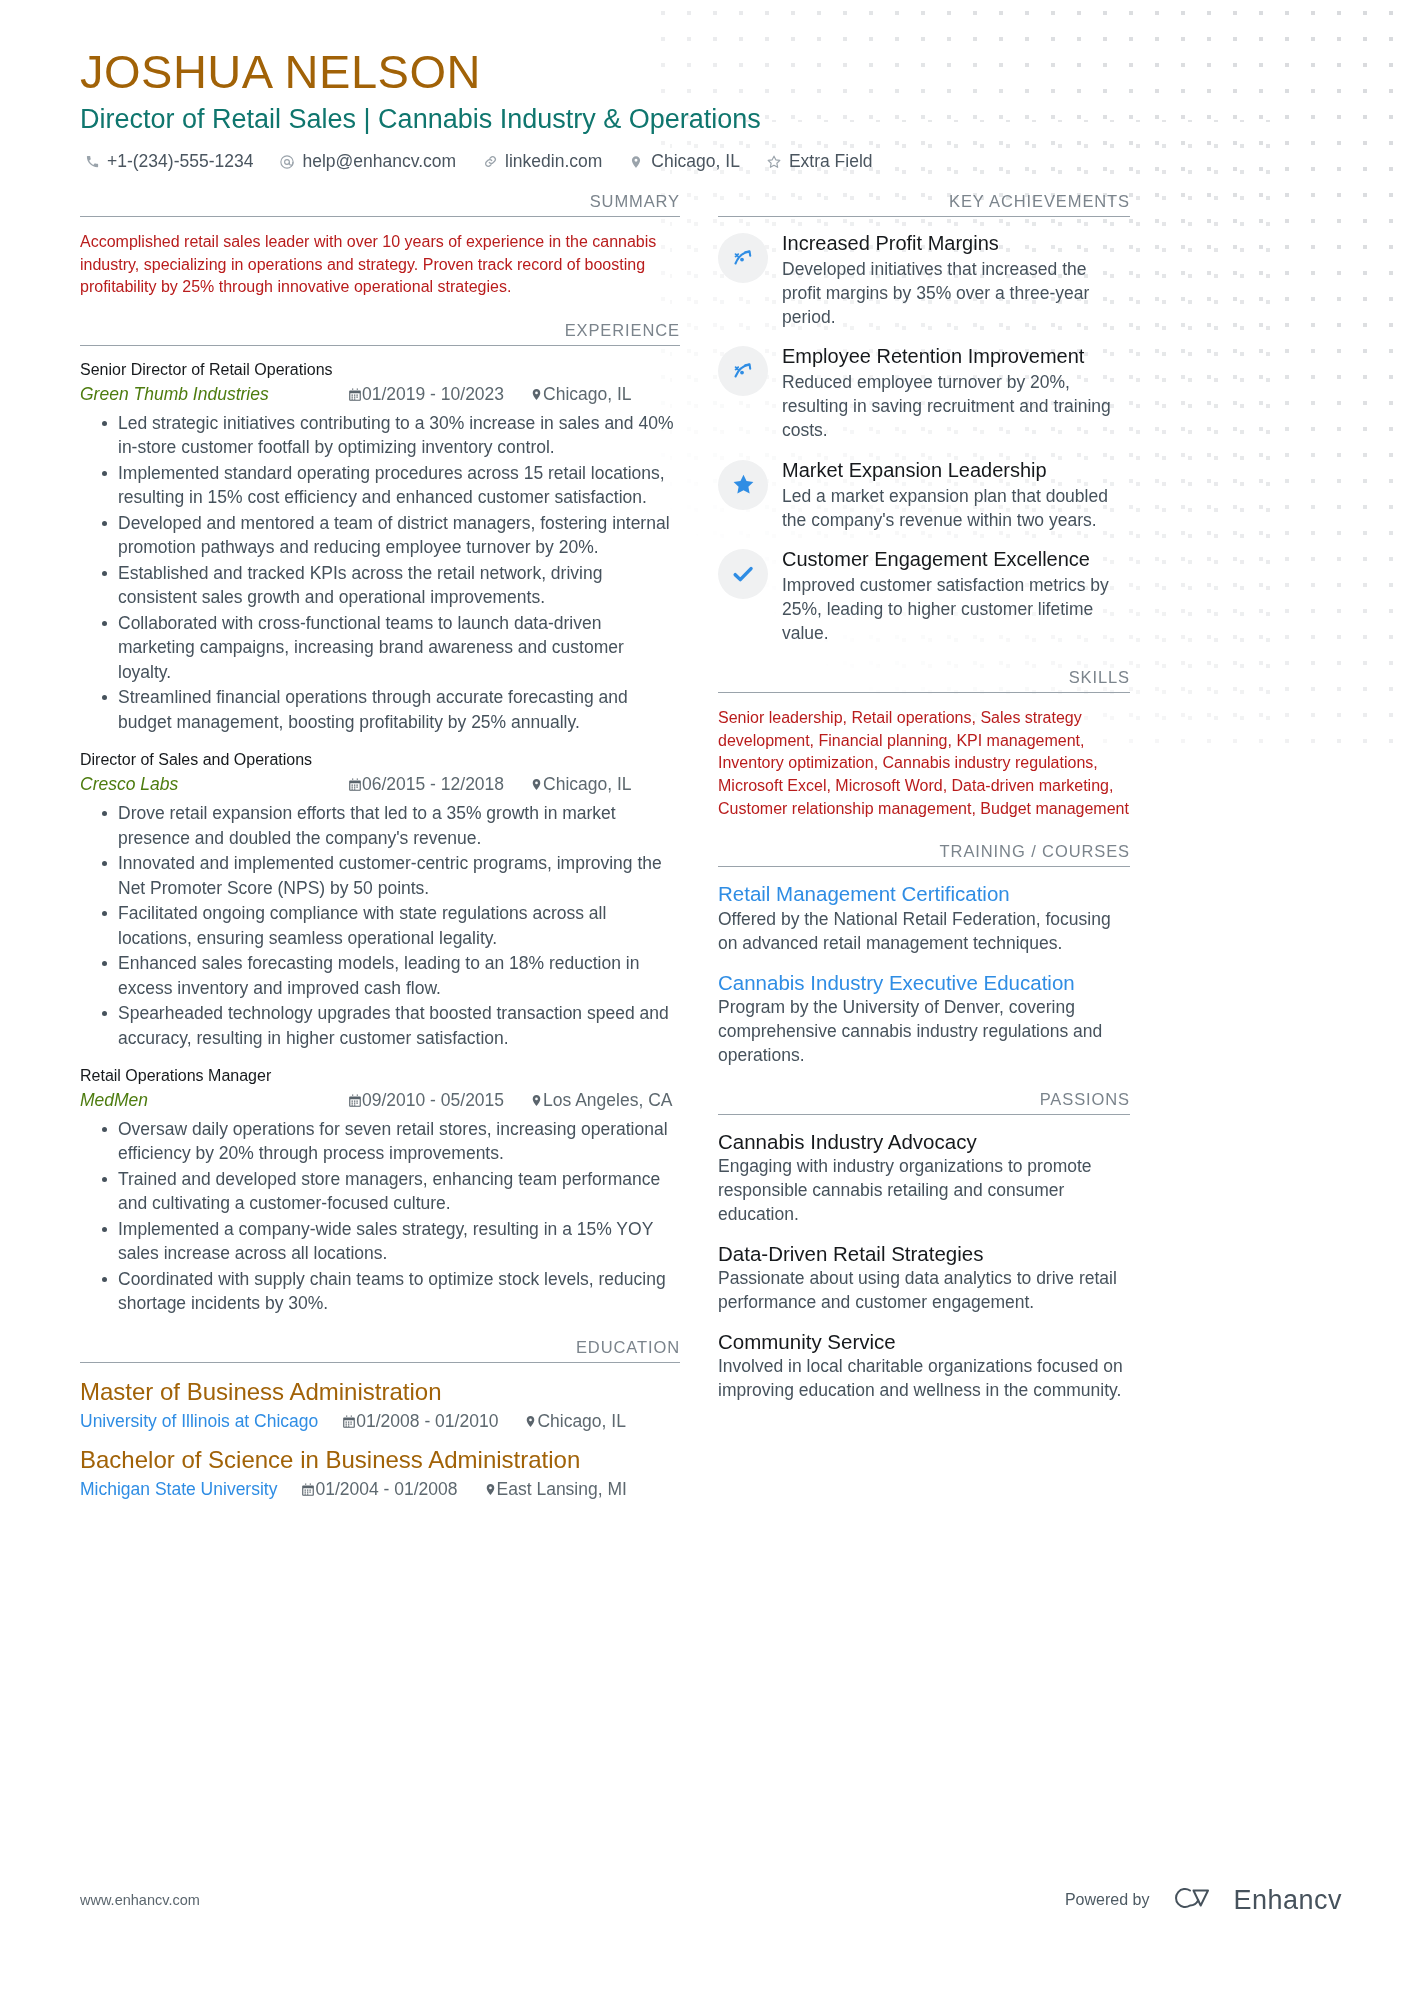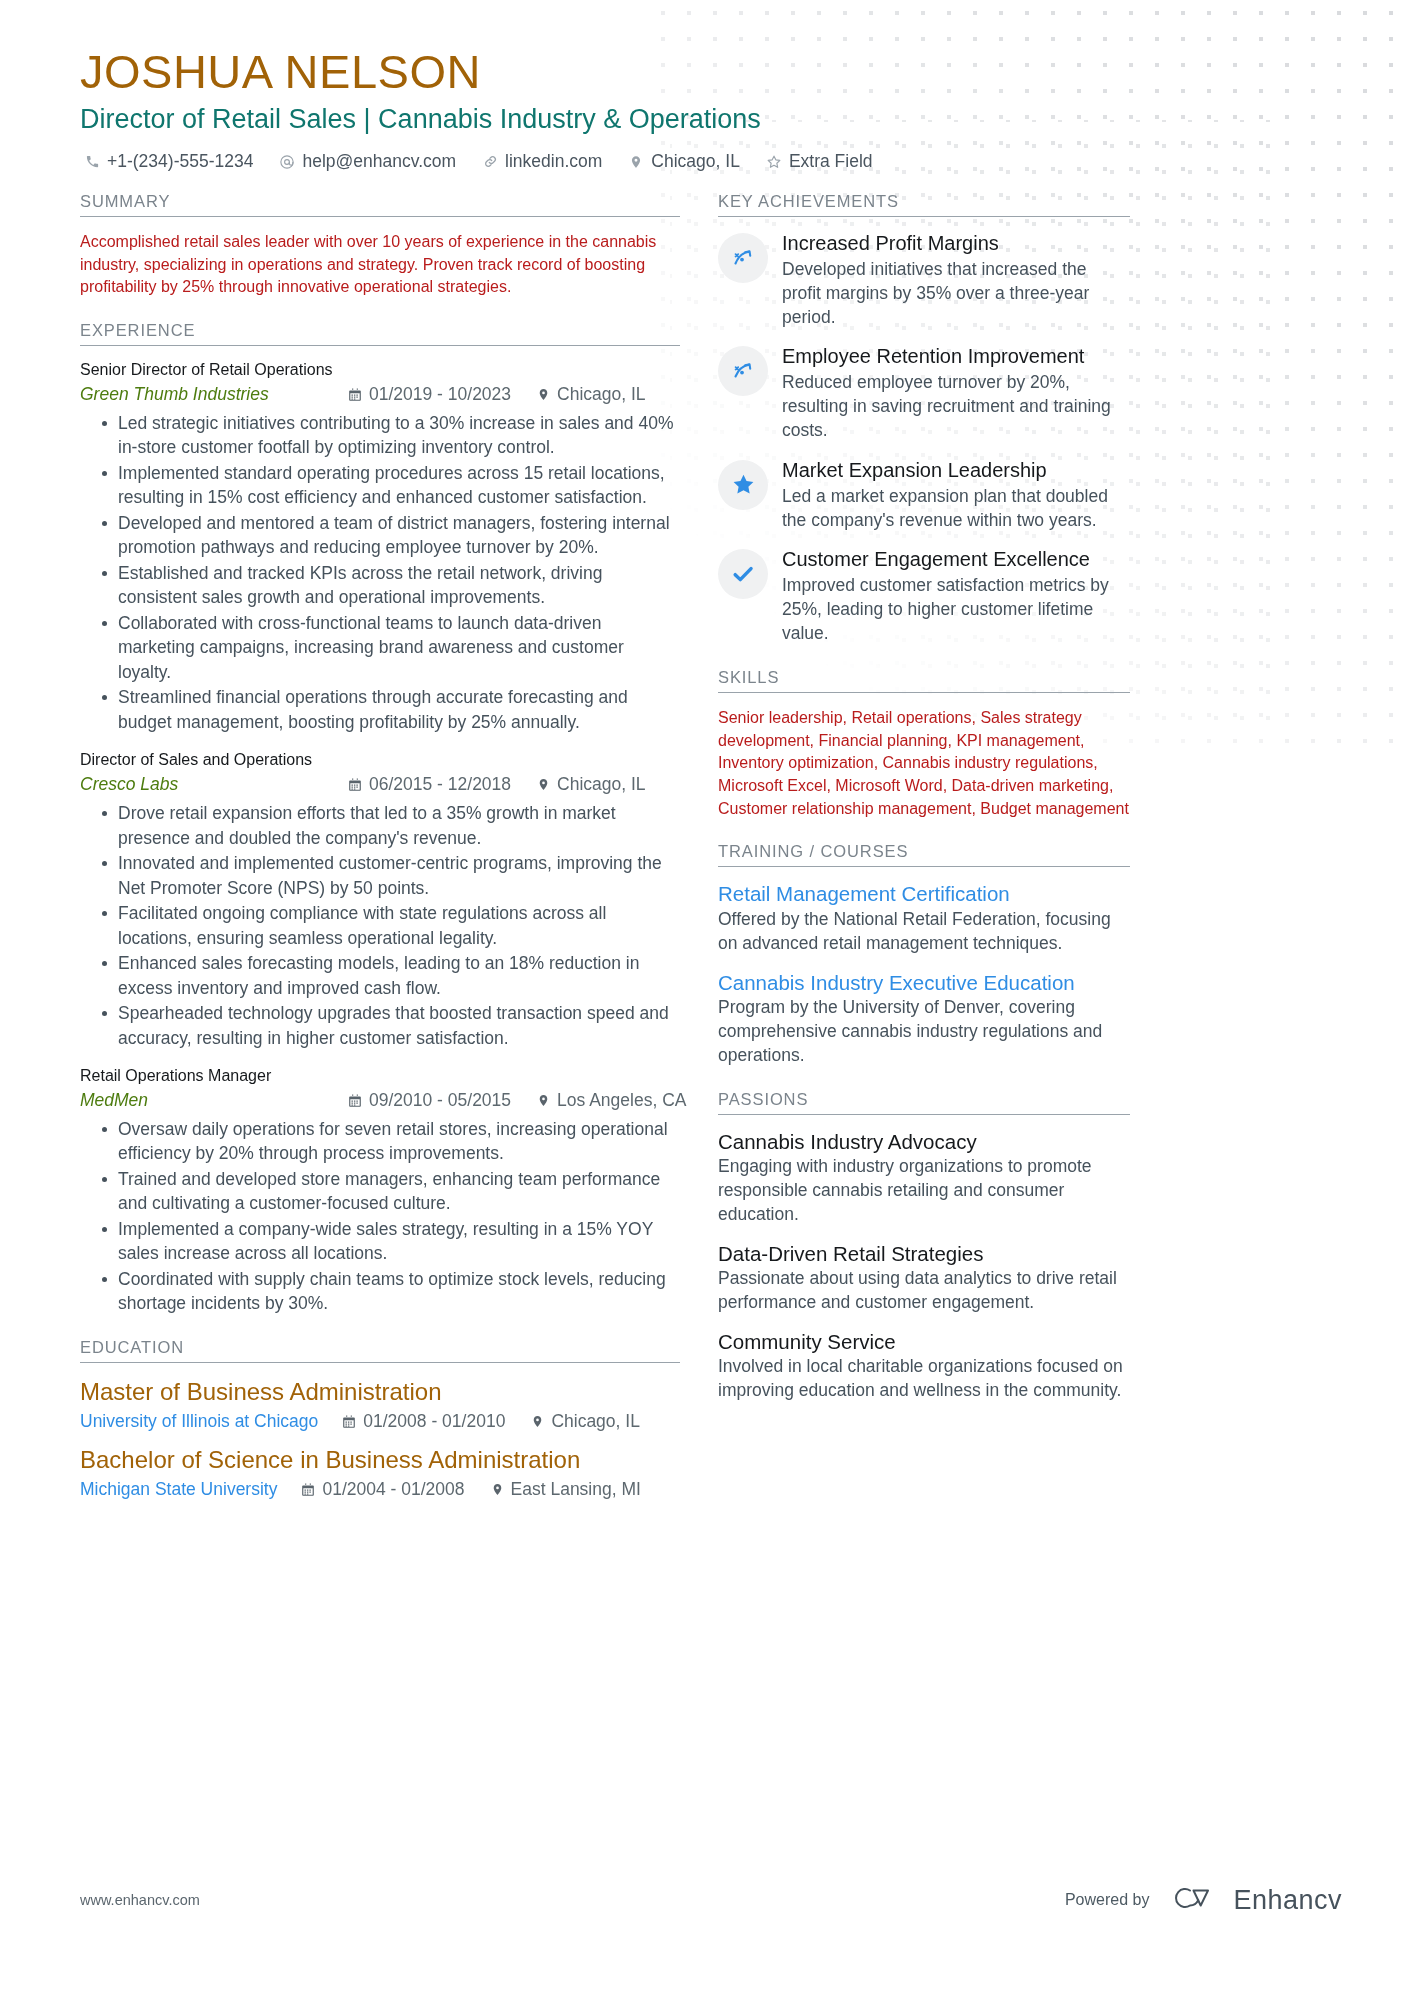--- a/index.html
+++ b/index.html
@@ -102,20 +102,21 @@
 
   .sec-title {
     font-size: 16.5px;
     letter-spacing: 0.9px;
     color: #7b848c;
     font-weight: 400;
     text-transform: uppercase;
     padding-bottom: 5px;
     border-bottom: 1.6px solid #9aa3ab;
     margin: 0 0 14px 0;
+    text-align: right;
   }
   .sec { margin-bottom: 22px; }
 
   .body-text {
     font-size: 16px;
     line-height: 1.42;
     color: #b91c1c;
   }
 
   
@@ -136,21 +137,21 @@
   }
   .job-company {
     color: #4d7c0f;
     min-width: 268px;
     flex: 0 0 auto;
     font-style: italic;
   }
   .meta-chip {
     display: inline-flex;
     align-items: center;
-    gap: 7px;
+    gap: 0;
     color: #5d686f;
     margin-right: 26px;
     white-space: nowrap;
   }
   .meta-chip .ic { color: #5a646c; display:inline-flex; }
   .meta-chip .ic svg { display:block; }
 
   ul.bullets {
     list-style: none;
     margin: 0;

